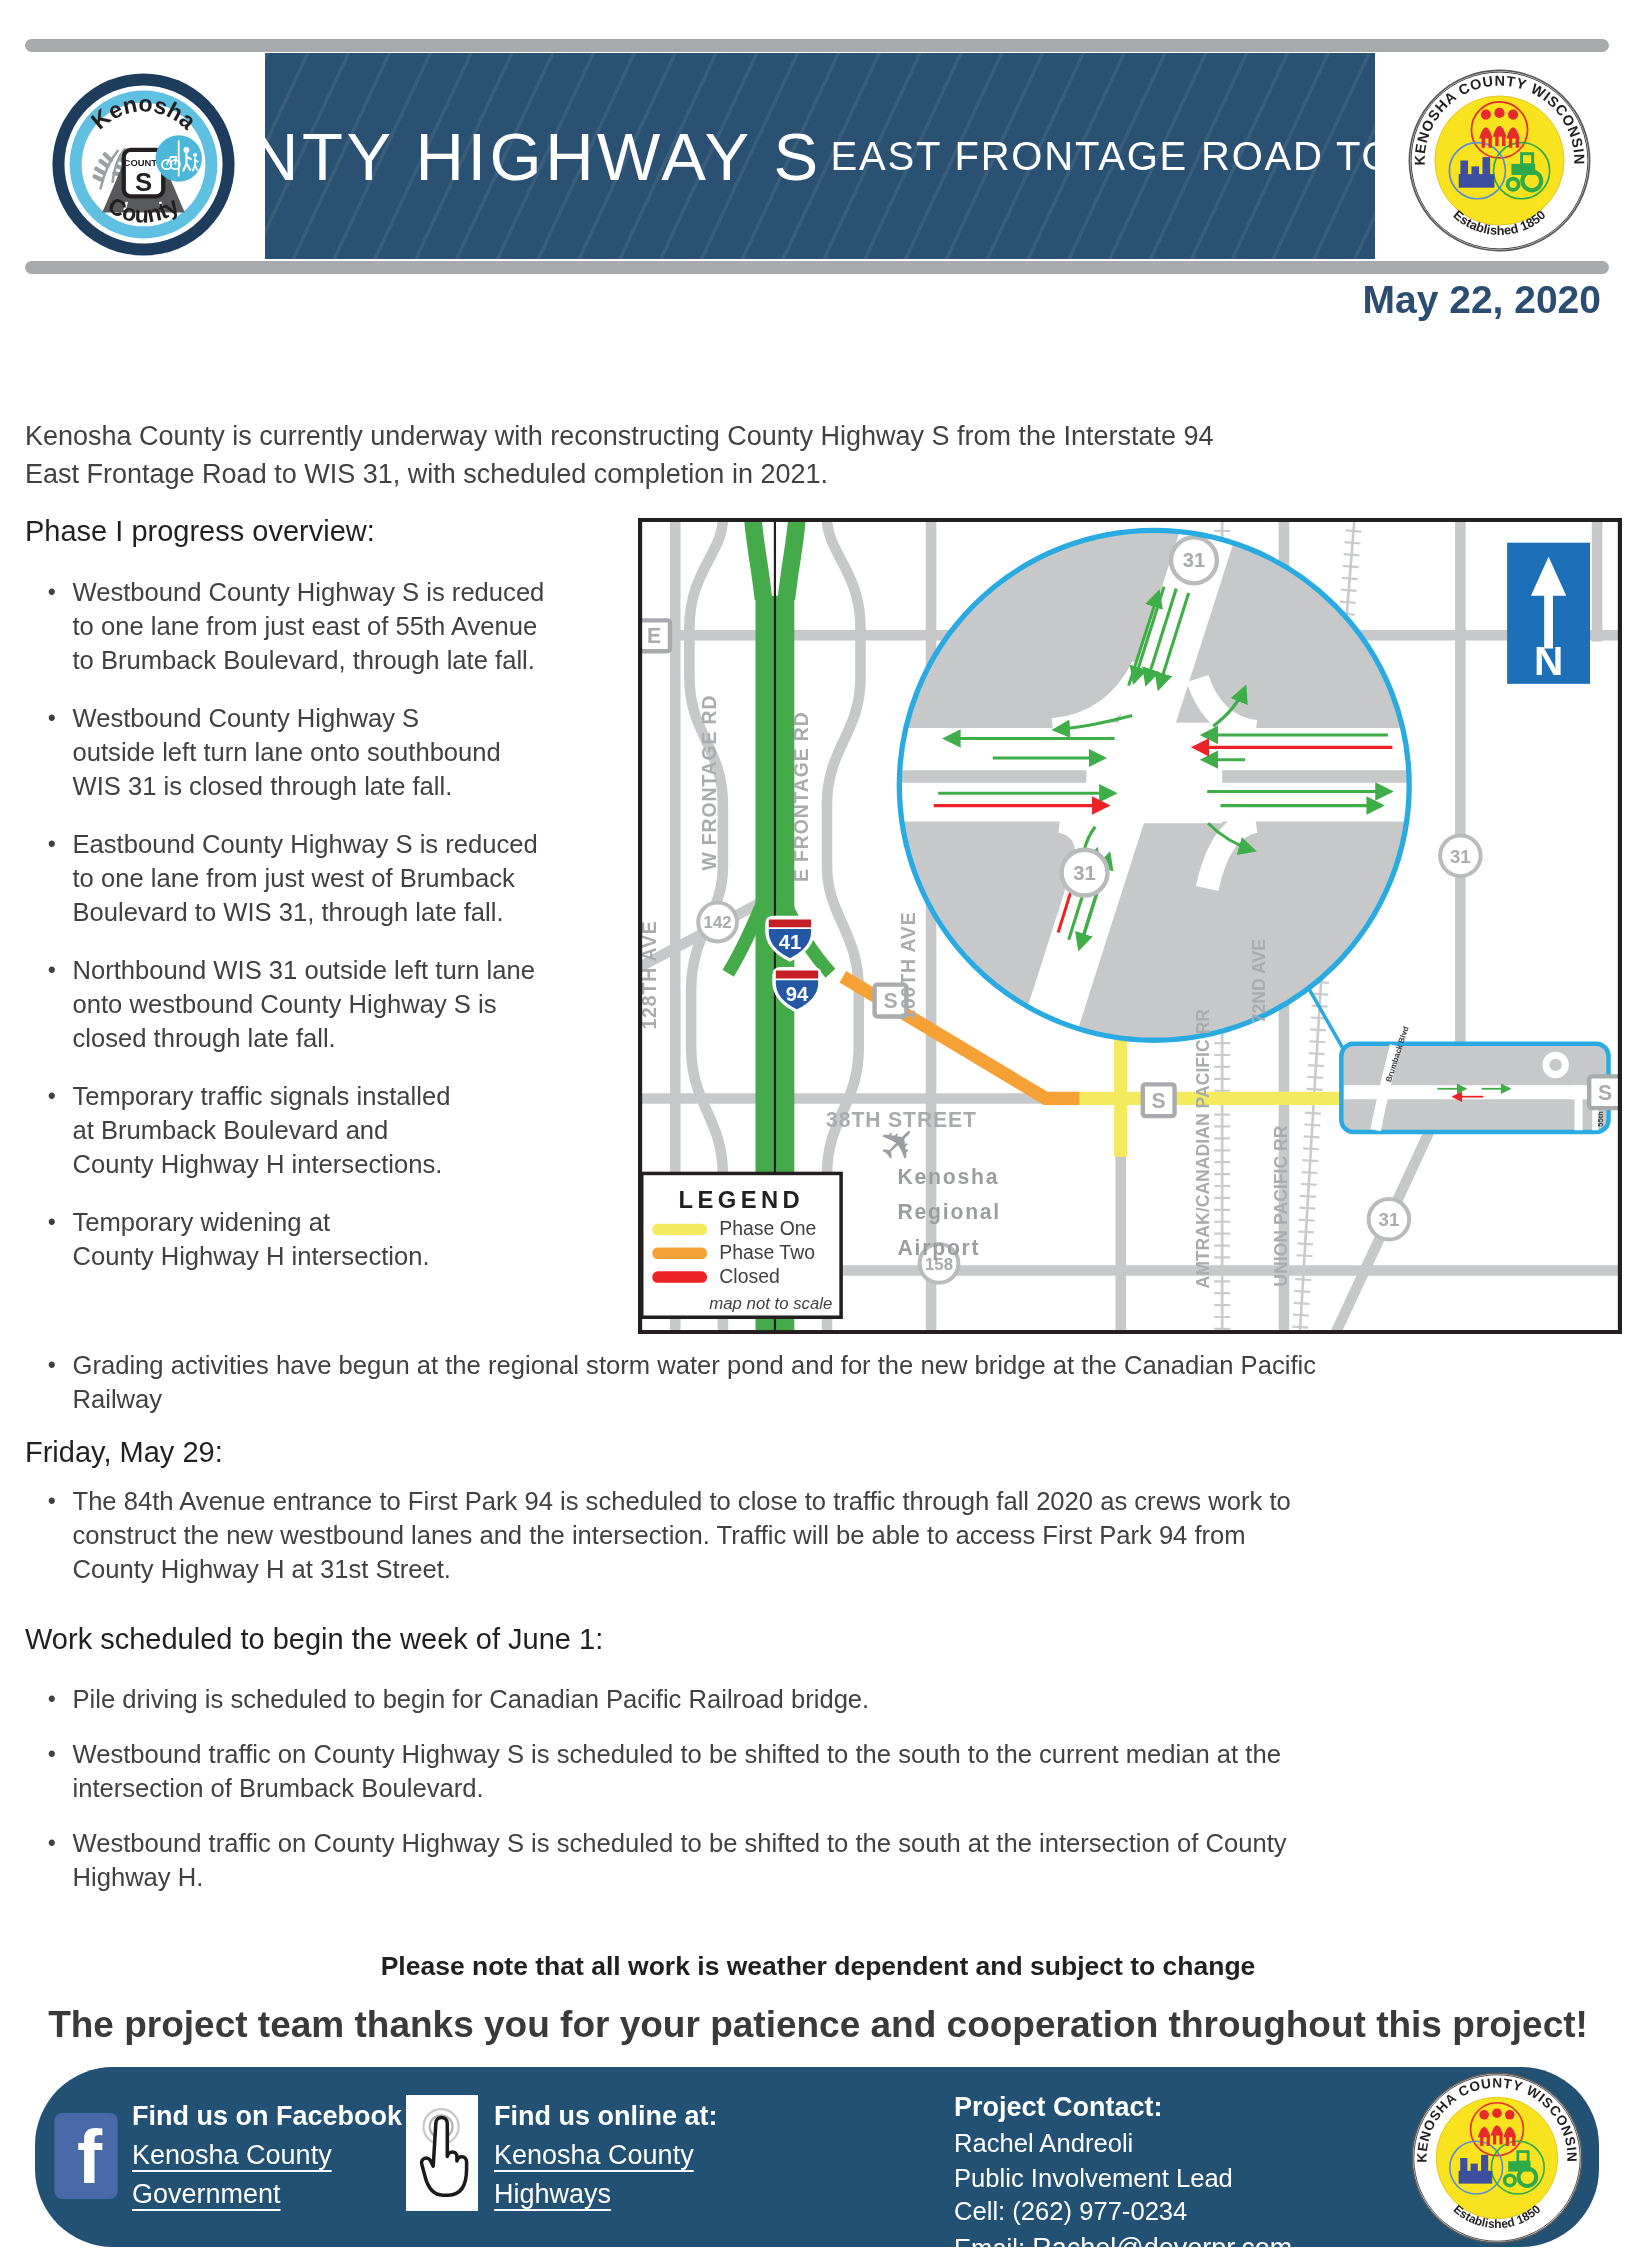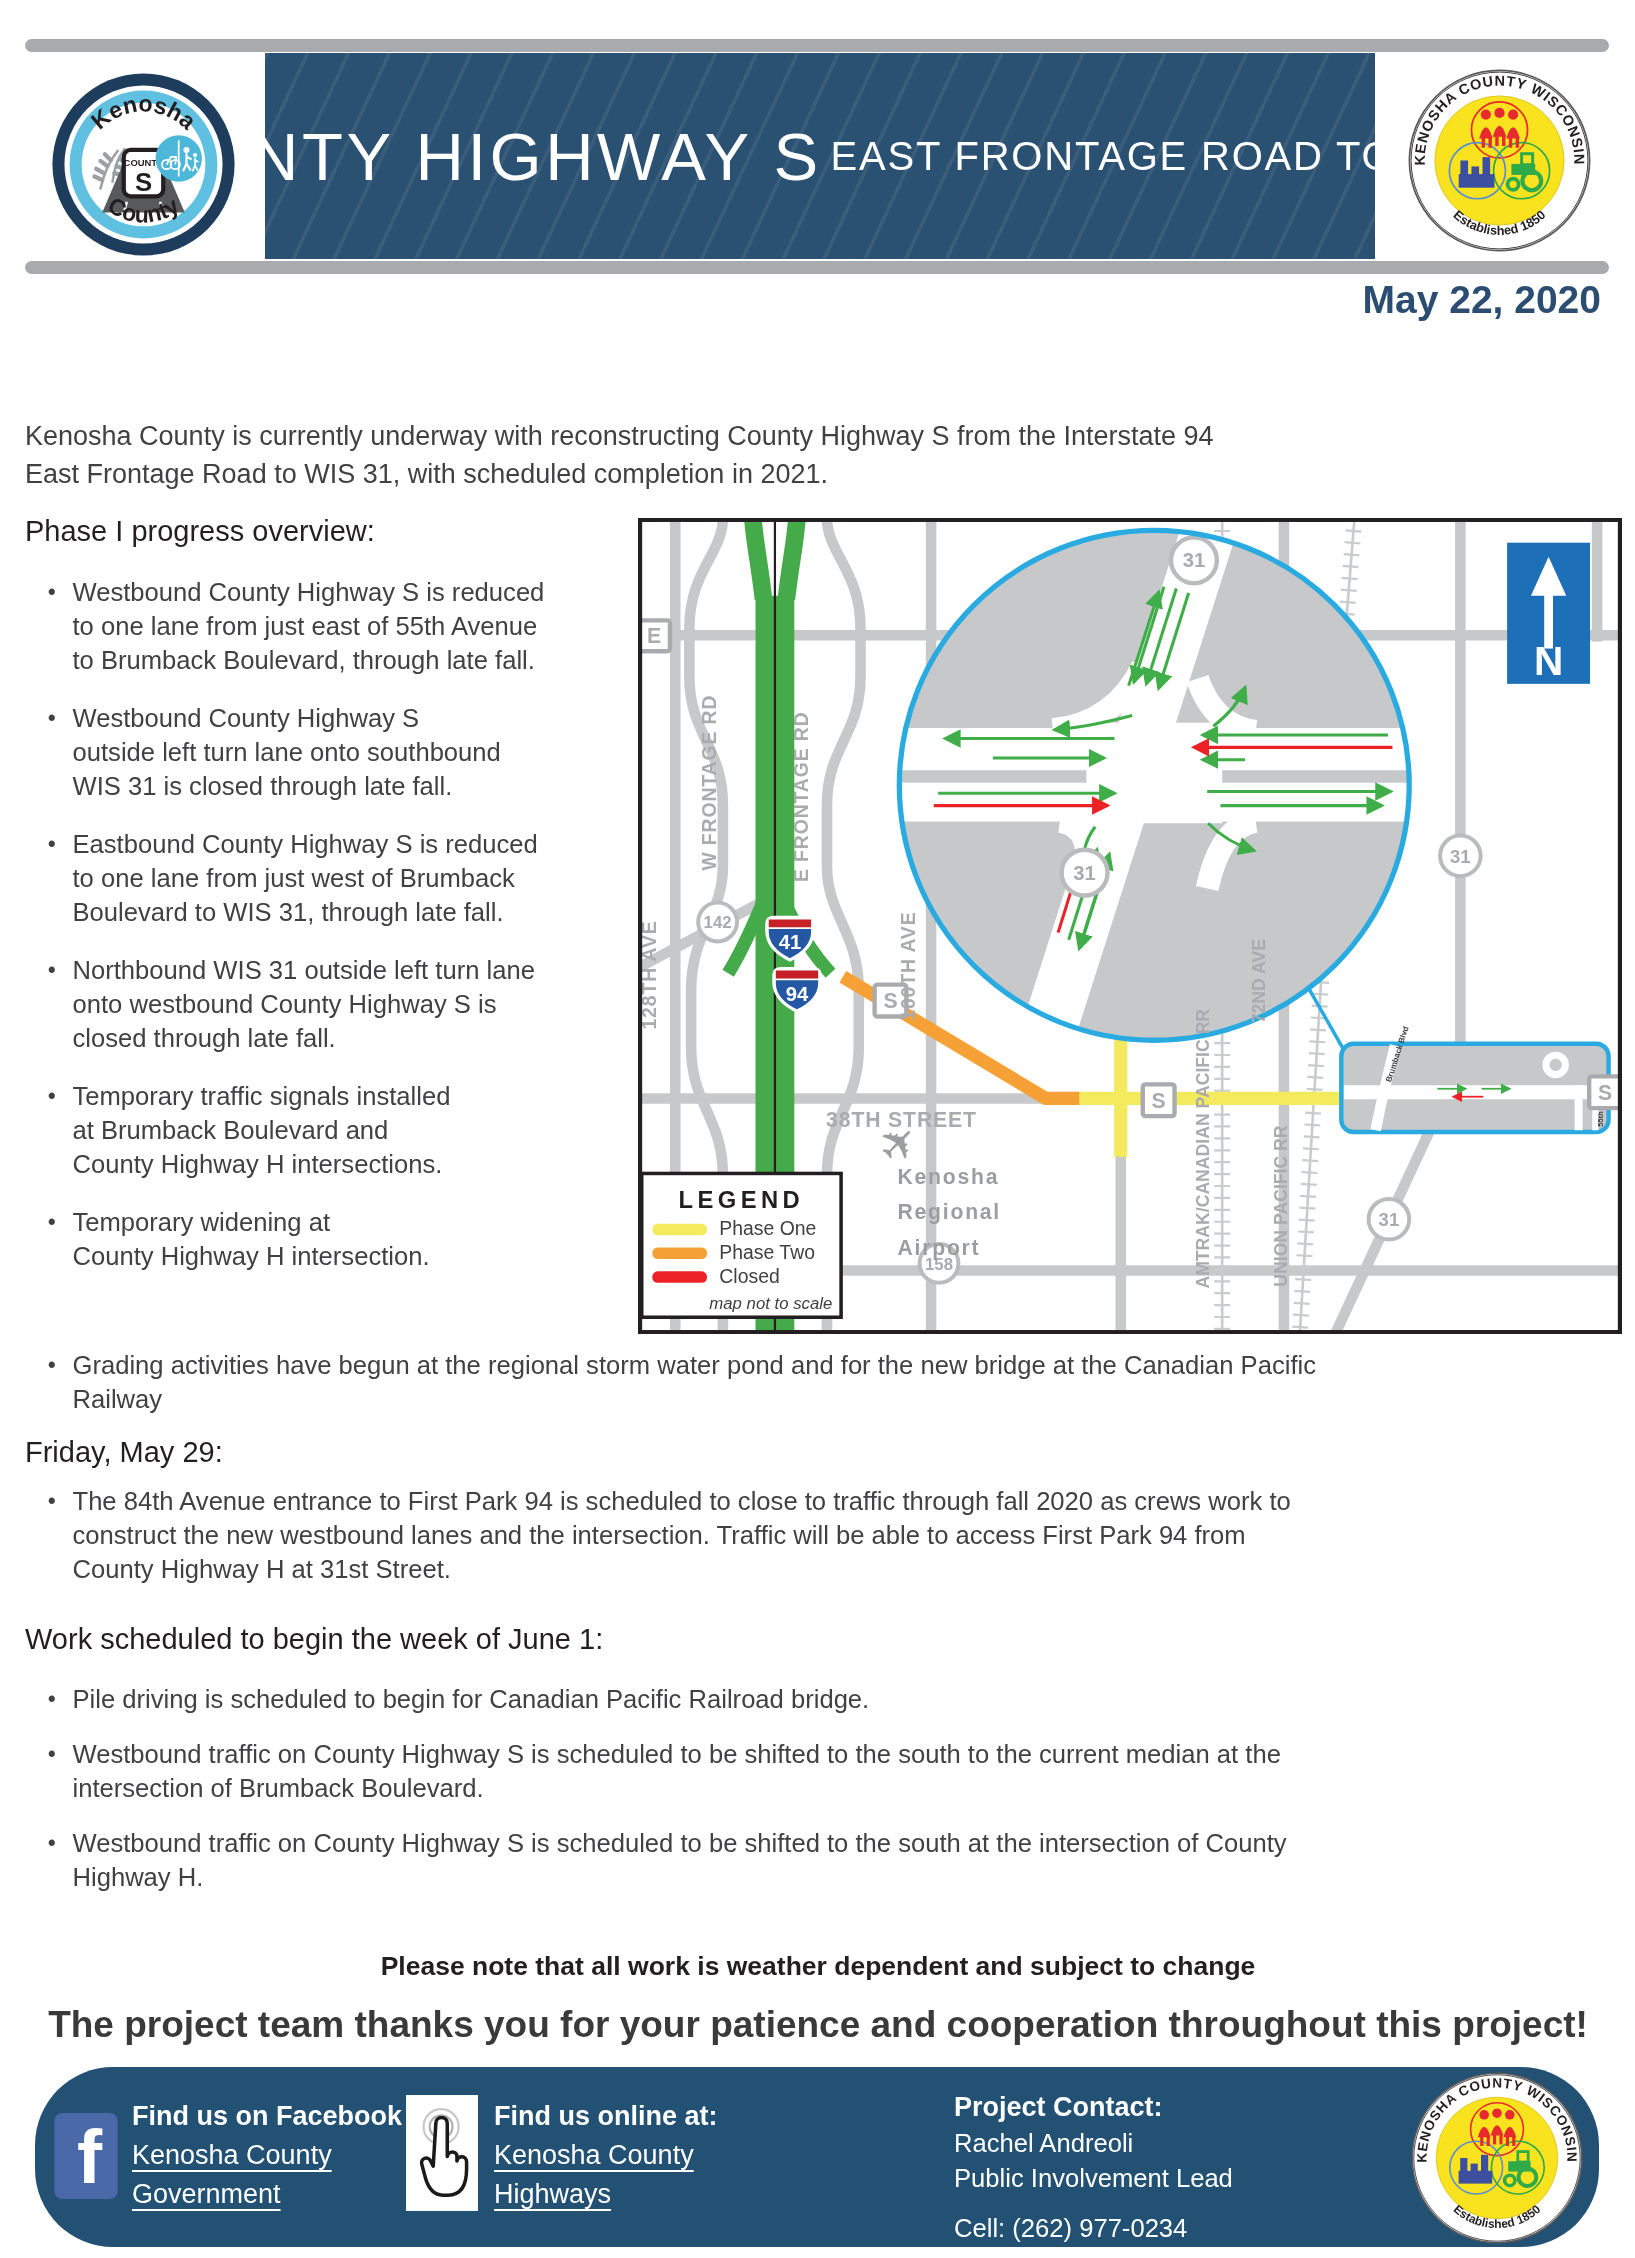--- a/index.html
+++ b/index.html
@@ -424,21 +424,21 @@
     <div class="abs" style="left:459px;top:34px">
       <div class="fhead">Find us online at:</div>
       <div style="margin-top:8px"><span class="flink">Kenosha County</span></div>
       <div style="margin-top:8px"><span class="flink">Highways</span></div>
     </div>
 
     <div class="abs" style="left:919px;top:25px">
       <div class="fhead">Project Contact:</div>
       <div class="cline" style="margin-top:6.2px">Rachel Andreoli</div>
       <div class="cline" style="margin-top:6.2px">Public Involvement Lead</div>
-      <div class="cline" style="margin-top:21px">Cell: (262) 977-0234</div>
+      <div class="cline" style="margin-top:4px">Cell: (262) 977-0234</div>
       <div class="cline" style="margin-top:6.2px">
         <span>Email: </span><span class="flink">Rachel@devorpr.com</span>
       </div>
     </div>
 
     <svg class="abs" style="left:1374px;top:2.6px" width="176" height="176" viewBox="0 0 220 220">
       <use href="#county-seal" xlink:href="#county-seal"></use>
     </svg>
   </div>
 

